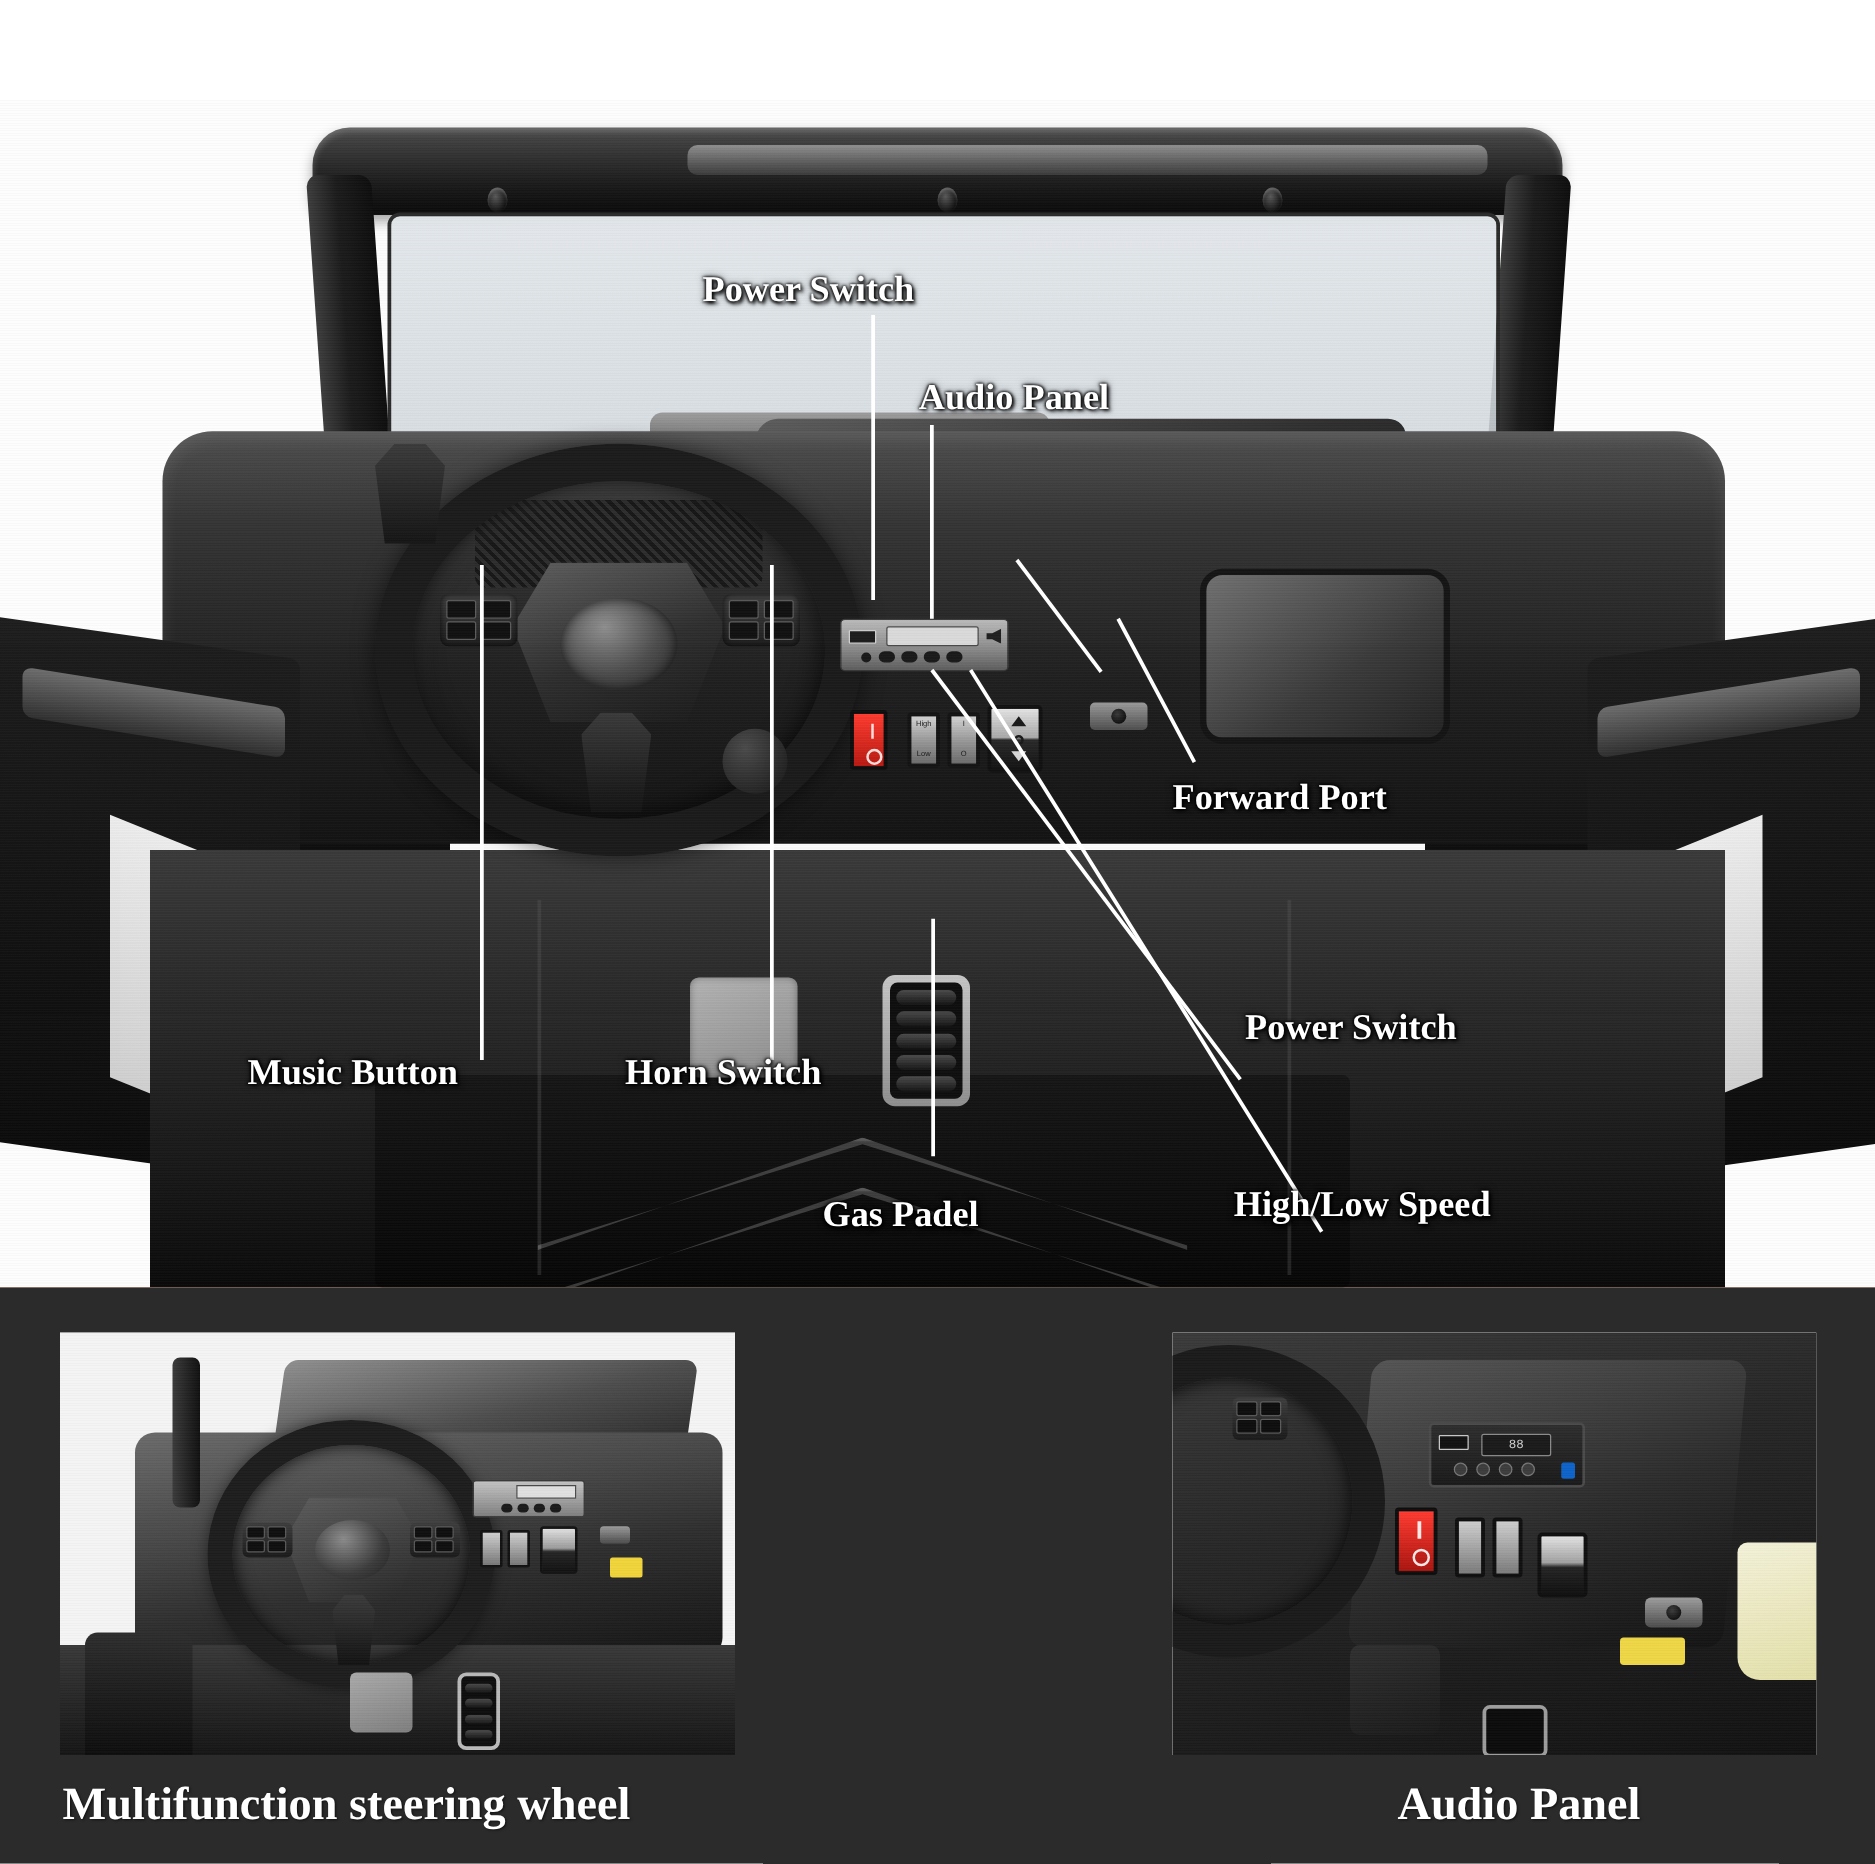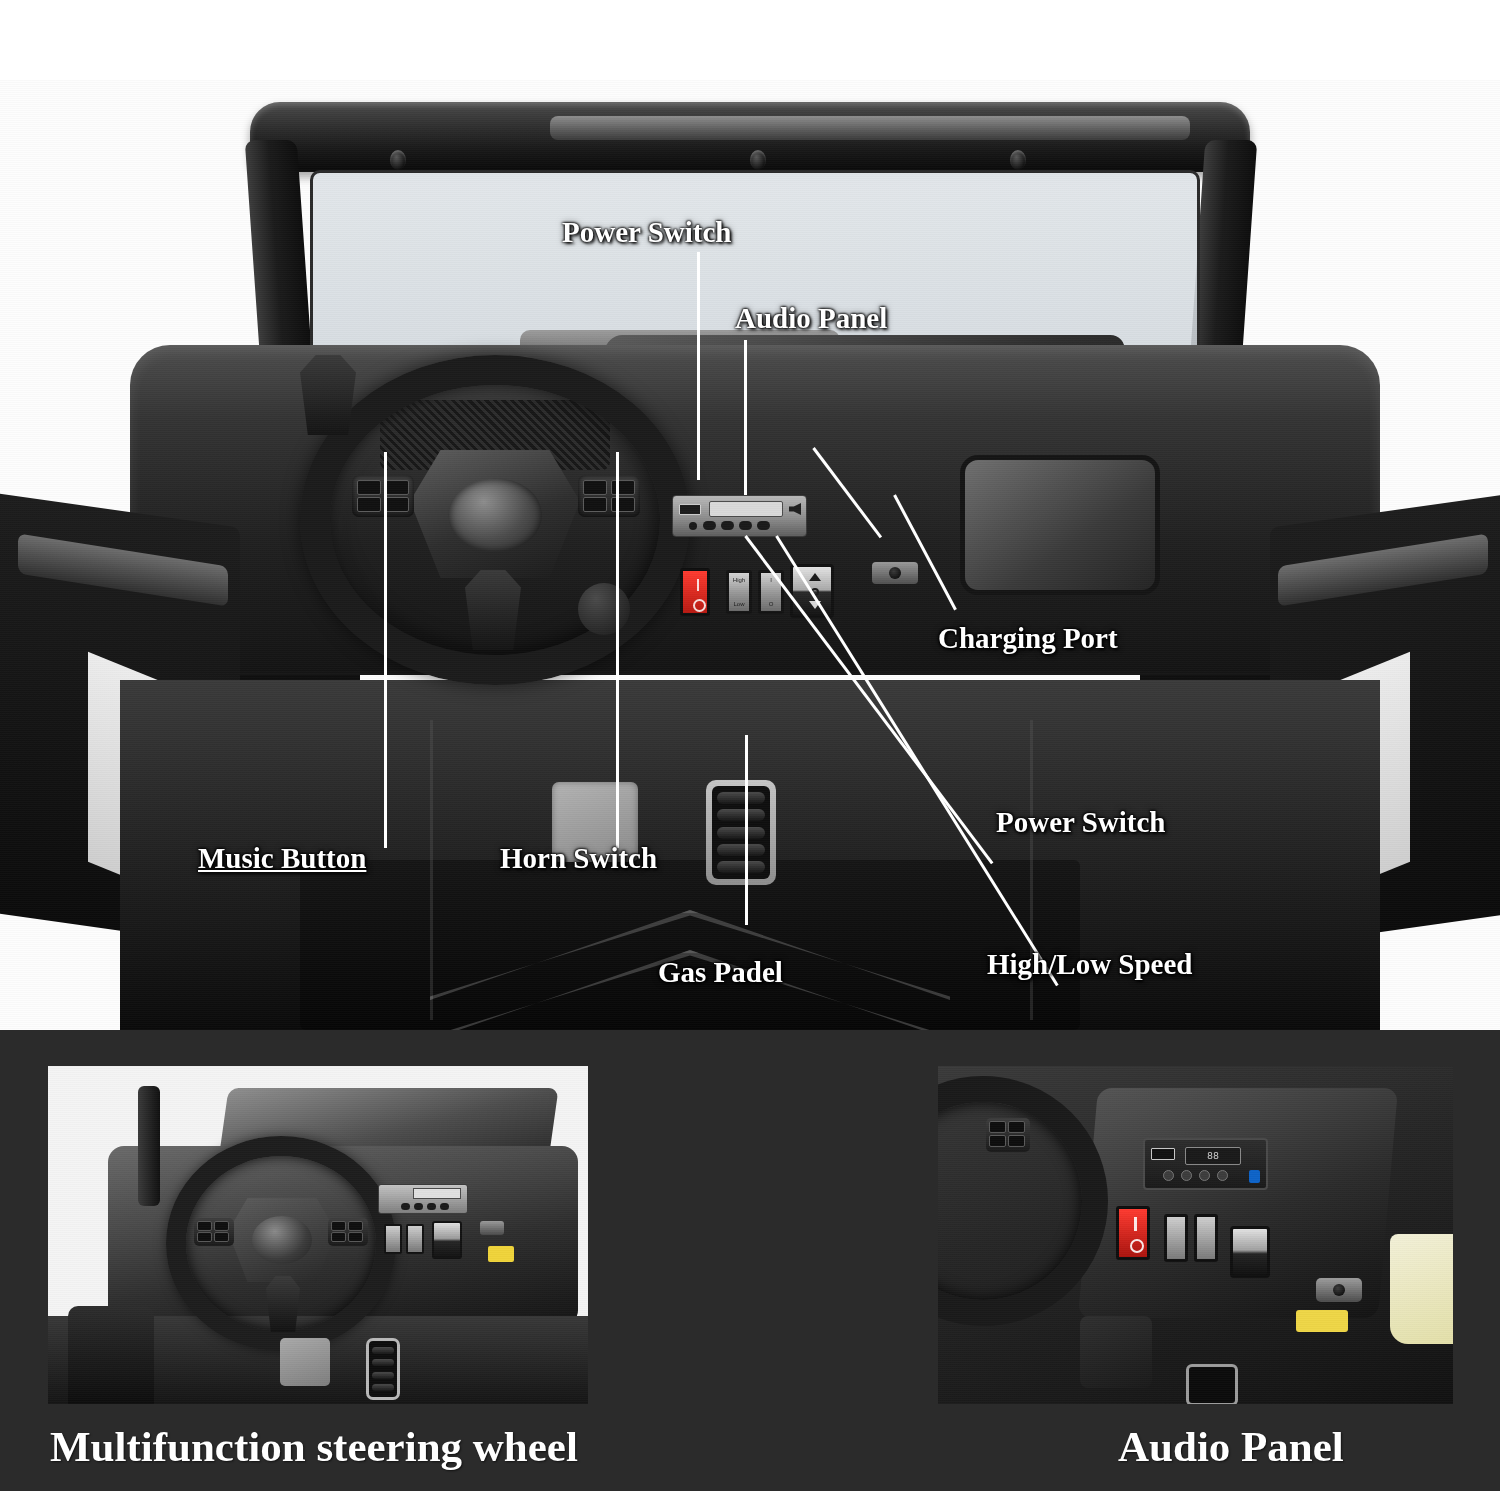--- a/index.html
+++ b/index.html
@@ -465,21 +465,21 @@
     overflow: hidden;
   }
   .bphoto.left  { left: 48px;  width: 540px; height: 338px; }
   .bphoto.right { left: 938px; width: 515px; height: 338px; }
 
   .bcap {
     position: absolute;
     color: #ffffff;
     font-family: "Liberation Serif", serif;
     font-weight: bold;
-    font-size: 43px;
+    font-size: 37px;
     white-space: nowrap;
     text-shadow: 1px 1px 2px rgba(0,0,0,.6);
   }
   .bcap.left  { left: 50px;  top: 1422px; }
   .bcap.right { left: 1118px; top: 1422px; }
 
   
   .mini { position: absolute; inset: 0; }
   .mini-bg { position: absolute; inset: 0; background: #f4f4f4; }
   .mini-dash {
@@ -749,23 +749,23 @@
     <div class="lead" style="left:616px; top:372px; width:3px; height:396px;"></div>
     <div class="lead" style="left:745px; top:655px; width:3px; height:190px;"></div>
     <div class="lead" style="left:744px; top:456px; width:3px; height:410px; transform: rotate(-37deg); transform-origin: top center;"></div>
     <div class="lead" style="left:775px; top:456px; width:3px; height:530px; transform: rotate(-32deg); transform-origin: top center;"></div>
 
     <div class="cal" style="left:562px; top:136px;">Power Switch</div>
 
     <div class="cal" style="left:735px; top:222px;">Audio Panel</div>
 
 
-    <div class="cal" style="left:938px; top:542px;">Charging Port</div>
-
-    <div class="cal" style="left:198px; top:762px;text-decoration:underline;">Music Button</div>
+    <div class="cal" style="left:938px; top:542px;">Forward Port</div>
+
+    <div class="cal" style="left:198px; top:762px;">Music Button</div>
 
     <div class="cal" style="left:500px; top:762px;">Horn Switch</div>
 
     <div class="cal" style="left:658px; top:848px;margin-top:28px;">Gas Padel</div>
 
     <div class="cal" style="left:996px; top:726px;">Power Switch</div>
 
     <div class="cal" style="left:987px; top:868px;">High/Low Speed</div>
   </div>
 

